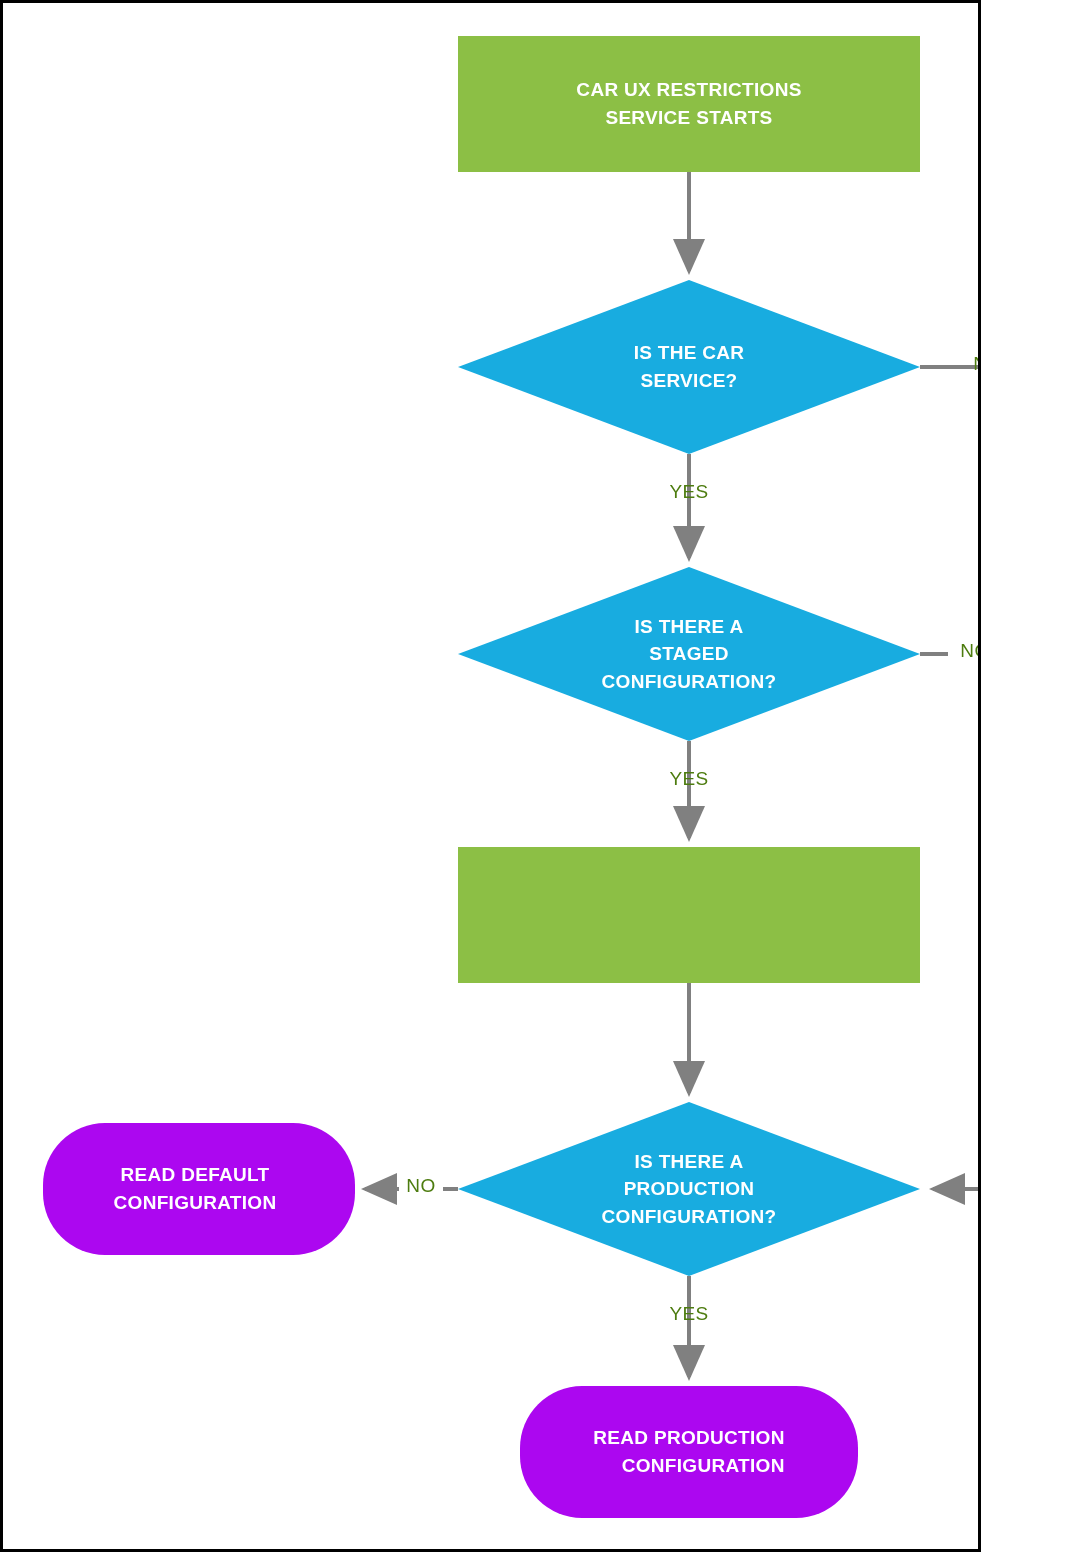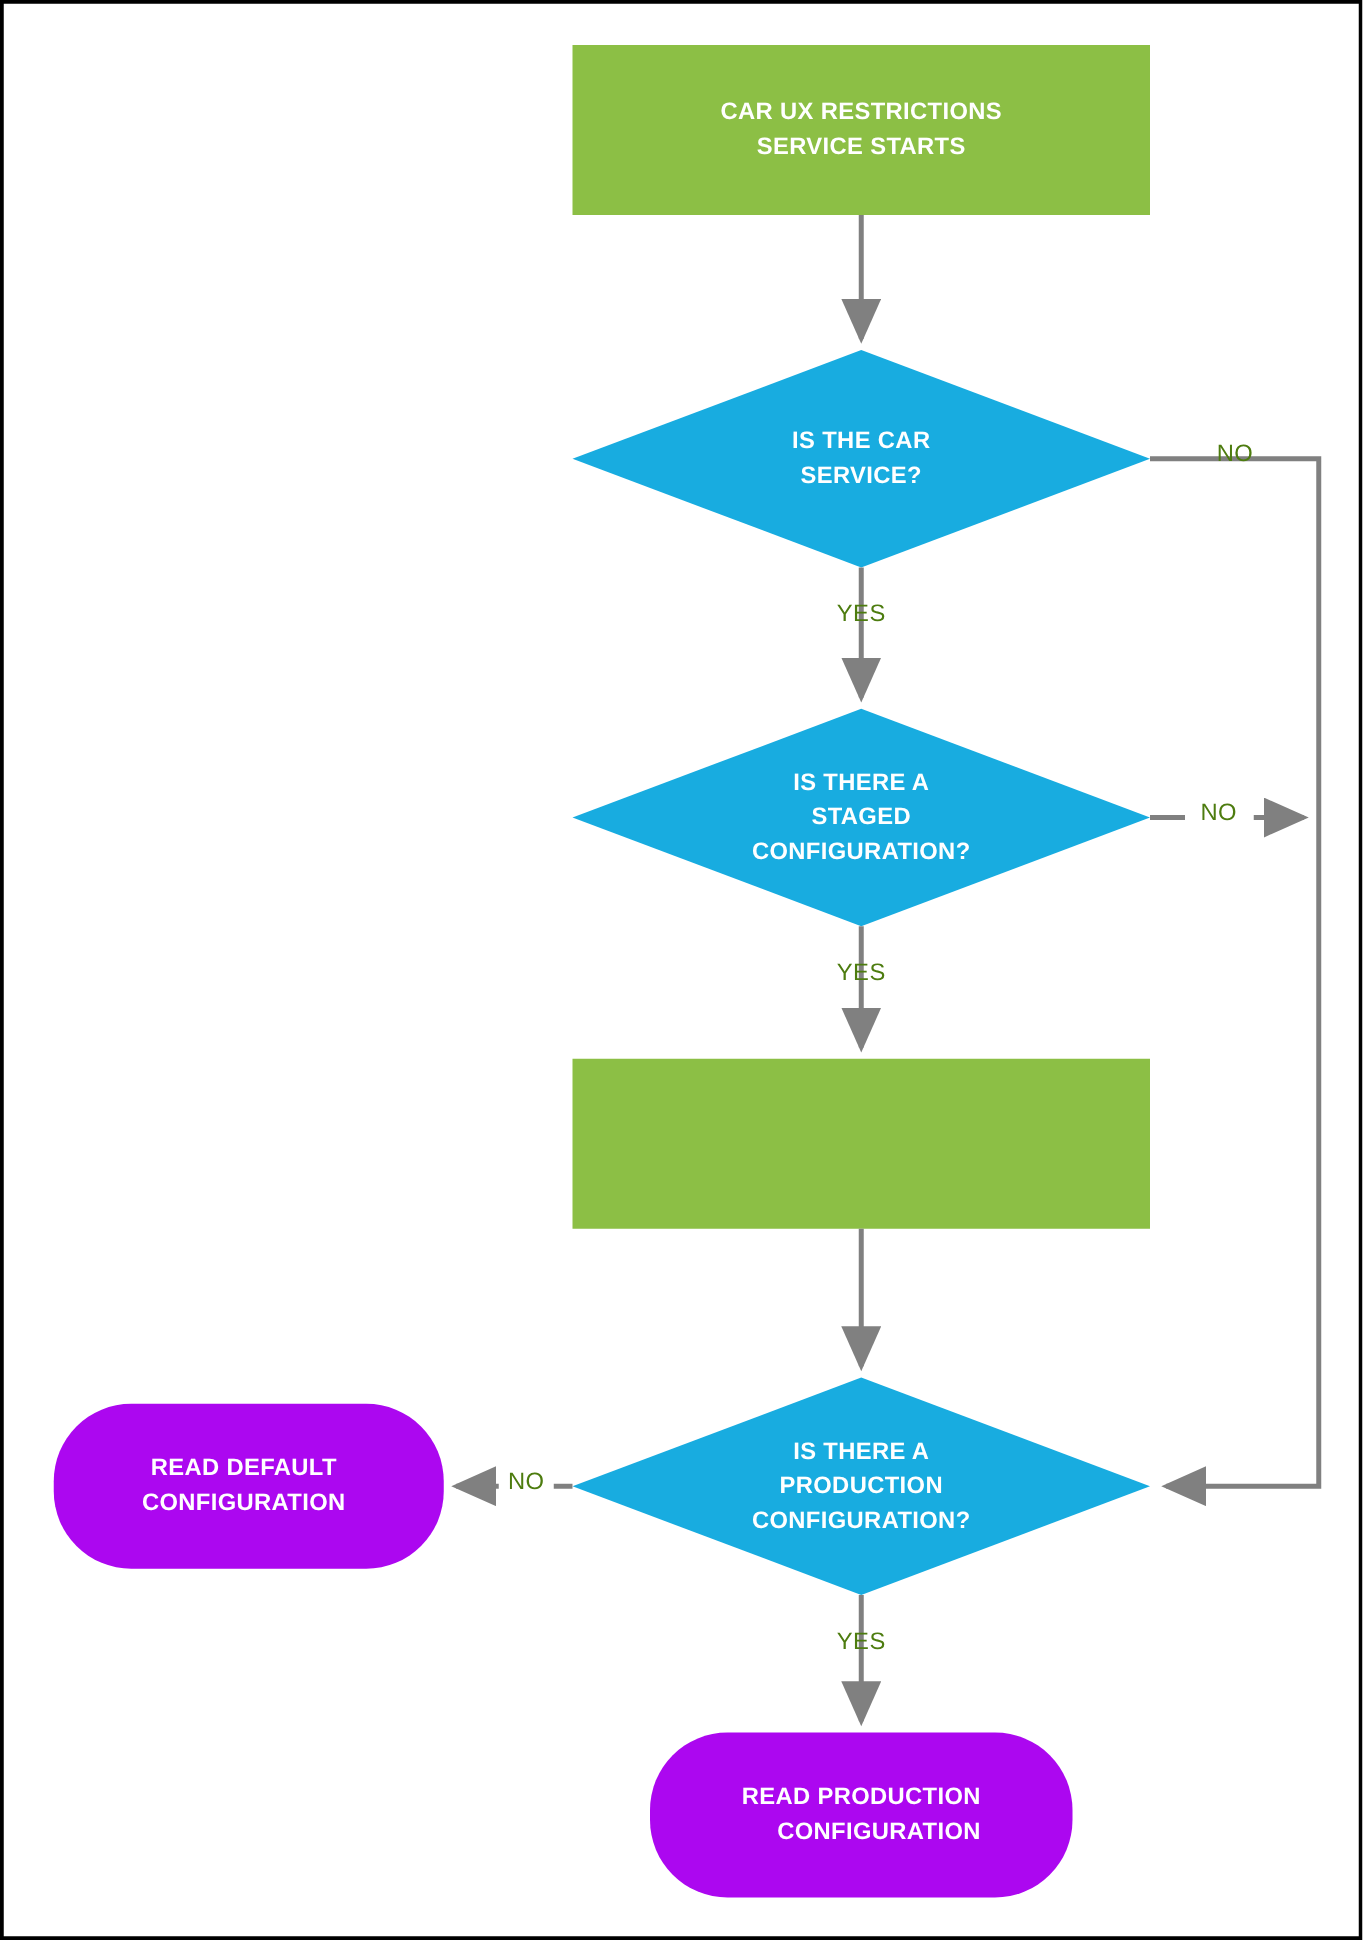--- a/index.html
+++ b/index.html
@@ -5,21 +5,21 @@
   html, body {
     margin: 0;
     padding: 0;
     background: #ffffff;
   }
   body {
     font-family: "Liberation Sans", sans-serif;
   }
   #canvas {
     position: relative;
-    width: 1090px;
+    width: 981px;
     height: 1552px;
     background: #ffffff;
     border: 3px solid #000000;
     box-sizing: border-box;
     overflow: hidden;
   }
   #flow-svg {
     position: absolute;
     left: 0;
     top: 0;

